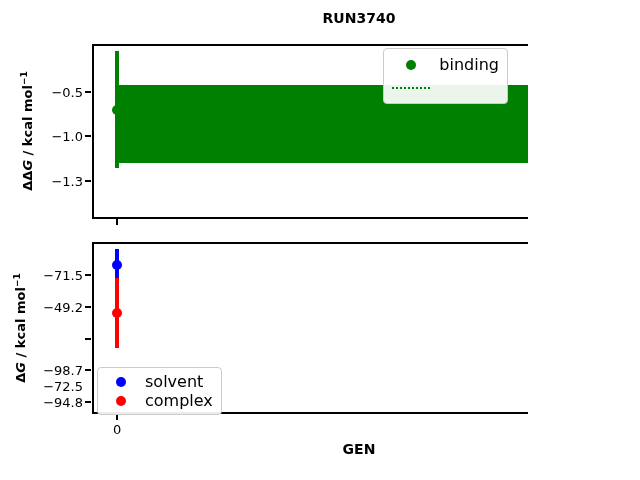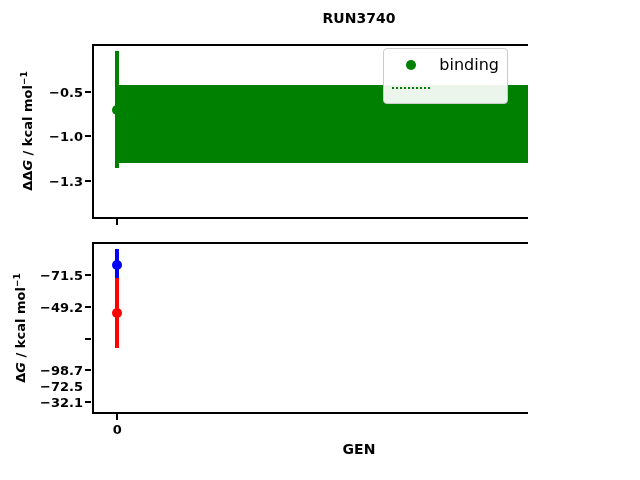--- a/index.html
+++ b/index.html
@@ -10,21 +10,21 @@
   .axes { position: absolute; border: 2px solid #000; box-sizing: border-box; background: transparent; }
   .title { position: absolute; left: 359px; top: 10px; transform: translateX(-50%);
            font-size: 14px; font-weight: bold; color: #000; white-space: nowrap; }
   .ylabel { position: absolute; transform: translate(-50%, -50%) rotate(-90deg);
             font-size: 13px; font-weight: bold; color: #000; white-space: nowrap; }
   .xlabel { position: absolute; left: 359px; top: 441px; transform: translateX(-50%);
             font-size: 14px; font-weight: bold; color: #000; white-space: nowrap; }
   .sup { font-size: 9px; vertical-align: 5px; }
   .ital { font-style: italic; }
   .tick-mark { position: absolute; background: #000; }
-  .tick-label { position: absolute; font-size: 13px; font-weight: bold; color: #000; white-space: nowrap; }
+  .tick-label { position: absolute; font-size: 13px; font-weight: normal; color: #000; white-space: nowrap; }
   .ytick-label { transform: translateY(-50%); text-align: right; }
   .xtick-label { transform: translateX(-50%); }
   .band { position: absolute; }
   .band-line { position: absolute; }
   .errbar { position: absolute; }
   .dot { position: absolute; border-radius: 50%; }
   .legend {
     position: absolute; background: rgba(255,255,255,0.92);
     border: 1px solid #cccccc; border-radius: 4px; padding: 4px 8px; z-index: 5;
   }
@@ -61,21 +61,21 @@
       <div class="dot" style="left: 595.818px; top: 152.672px; width: 10px; height: 10px; background: rgb(0, 128, 0);"></div>
       <div class="tick-mark" style="left: 85px; top: 273.835px; width: 6px; height: 2px;"></div>
       <div class="tick-label ytick-label" style="right: 557px; top: 274.835px;">−71.5</div>
       <div class="tick-mark" style="left: 85px; top: 305.67px; width: 6px; height: 2px;"></div>
       <div class="tick-label ytick-label" style="right: 557px; top: 306.67px;">−49.2</div>
       <div class="tick-mark" style="left: 85px; top: 337.506px; width: 6px; height: 2px;"></div>
       <div class="tick-label ytick-label" style="right: 557px; top: 338.506px; margin-top: 47px;">−72.5</div>
       <div class="tick-mark" style="left: 85px; top: 369.341px; width: 6px; height: 2px;"></div>
       <div class="tick-label ytick-label" style="right: 557px; top: 370.341px;">−98.7</div>
       <div class="tick-mark" style="left: 85px; top: 401.176px; width: 6px; height: 2px;"></div>
-      <div class="tick-label ytick-label" style="right: 557px; top: 402.176px;">−32.1</div>
+      <div class="tick-label ytick-label" style="right: 557px; top: 402.176px;">−94.8</div>
       <div class="tick-mark" style="left: 116.182px; top: 414px; width: 2px; height: 6px;"></div>
       <div class="tick-label xtick-label" style="left: 117.182px; top: 422px;">0</div>
       <div class="tick-mark" style="left: 599.818px; top: 414px; width: 2px; height: 6px;"></div>
       <div class="tick-label xtick-label" style="left: 600.818px; top: 422px;">1</div>
       <div class="errbar" style="left: 115.182px; top: 249.367px; width: 4px; height: 31.8352px; background: rgb(0, 0, 255);"></div>
       <div class="errbar" style="left: 598.818px; top: 268.468px; width: 4px; height: 25.4682px; background: rgb(0, 0, 255);"></div>
       <div class="dot" style="left: 112.182px; top: 260.285px; width: 10px; height: 10px; background: rgb(0, 0, 255);"></div>
       <div class="dot" style="left: 595.818px; top: 276.202px; width: 10px; height: 10px; background: rgb(0, 0, 255);"></div>
       <div class="errbar" style="left: 115.182px; top: 278.019px; width: 4px; height: 70.0375px; background: rgb(255, 0, 0);"></div>
       <div class="errbar" style="left: 598.818px; top: 325.772px; width: 4px; height: 76.4045px; background: rgb(255, 0, 0);"></div>
@@ -95,13 +95,27 @@
           <div class="legend-dot" style="background: rgb(0, 128, 0);"></div>
         </div>
         <div class="legend-label">binding</div>
       </div>
       <div class="legend-row" style="height: 23px;">
         <div class="legend-handle" style="width: 38px;">
           <div class="legend-dotted" style="border-top-color: rgb(0, 128, 0);"></div>
         </div>
       </div>
     </div>
+  <div class="legend" id="legend1" style="left: 97px; top: 367px;">
+      <div class="legend-row" style="height: 19px;">
+        <div class="legend-handle" style="width: 30px;">
+          <div class="legend-dot" style="background: rgb(0, 0, 255);"></div>
+        </div>
+        <div class="legend-label">solvent</div>
+      </div>
+      <div class="legend-row" style="height: 19px;">
+        <div class="legend-handle" style="width: 30px;">
+          <div class="legend-dot" style="background: rgb(255, 0, 0);"></div>
+        </div>
+        <div class="legend-label">complex</div>
+      </div>
+    </div>
 </div>
 
 </body></html>

